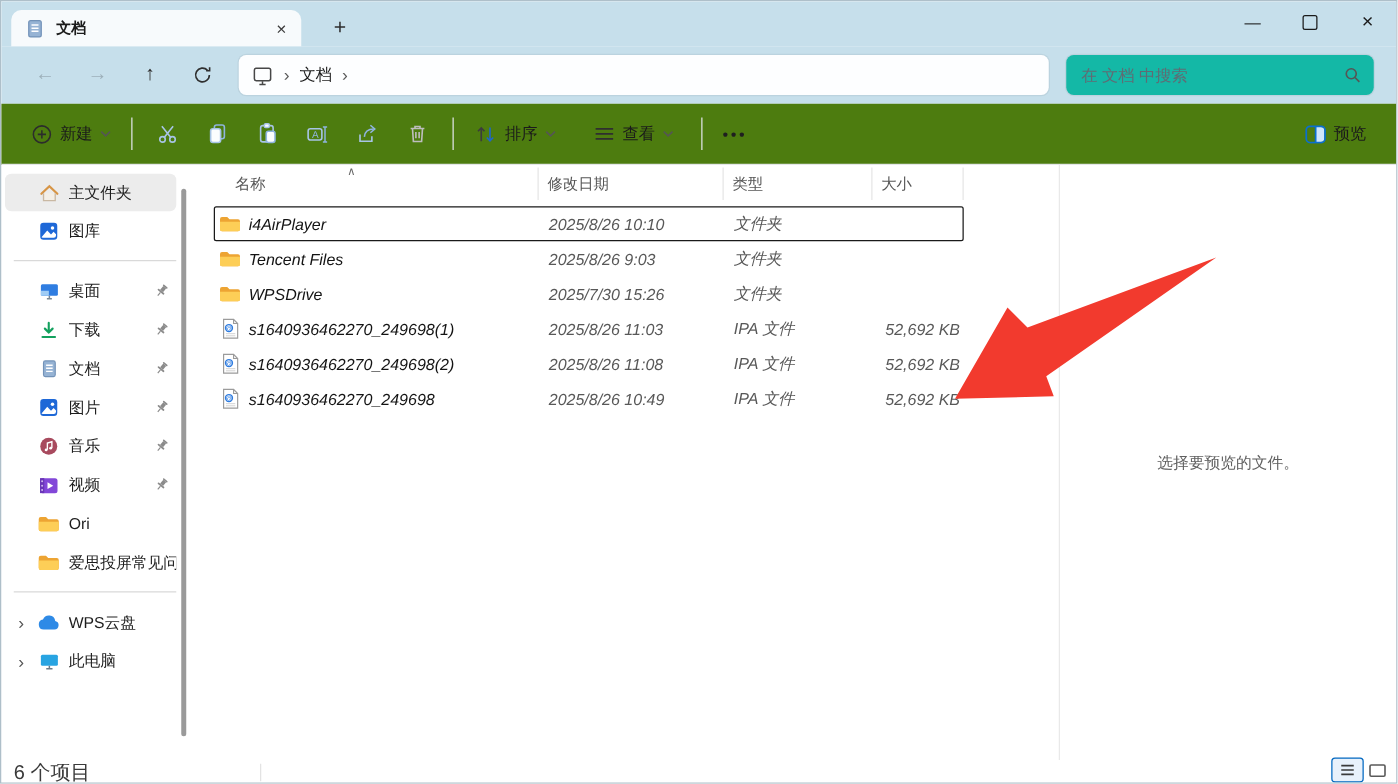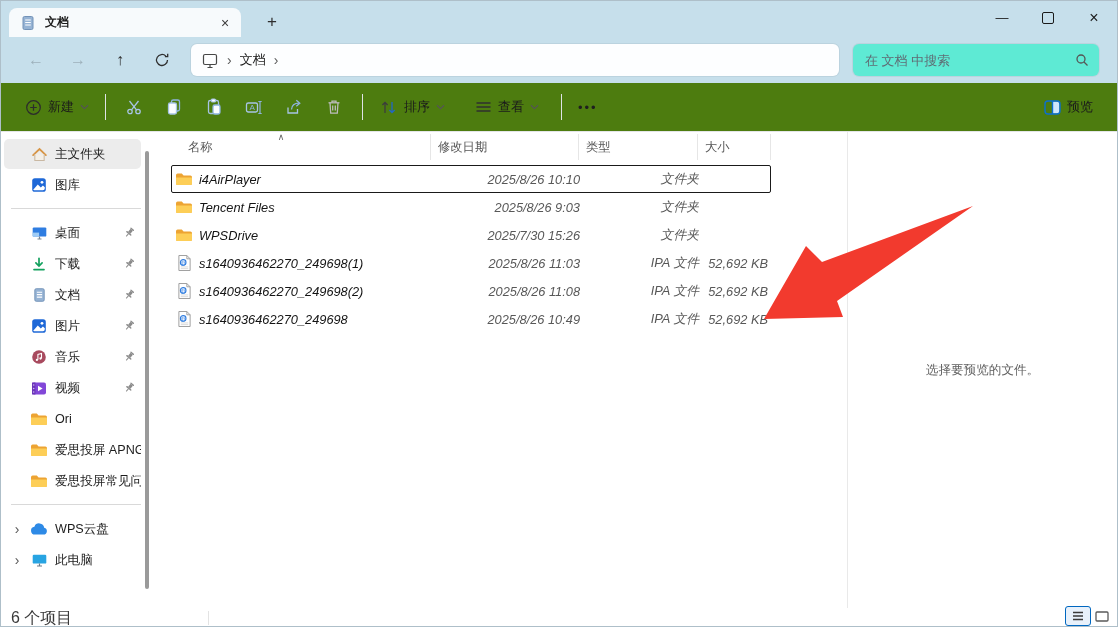--- a/index.html
+++ b/index.html
@@ -19,21 +19,21 @@
   .win-controls{position:absolute;right:0;top:0;display:flex;height:33px;}
   .win-btn{width:46px;display:flex;align-items:center;justify-content:center;color:#1a1a1a;font-size:13px;}
   .max-glyph{width:10px;height:10px;border:1.2px solid #1a1a1a;border-radius:2px;}
   
   .addressbar{height:46px;background:#c6dfeb;display:flex;align-items:center;padding-left:14px;box-sizing:border-box;}
   .nav-btn{width:42px;height:30px;display:flex;align-items:center;justify-content:center;font-size:16px;color:#2f2f2f;border-radius:4px;flex:none;}
   .nav-btn.disabled{color:#9db0ba;}
   .addr-box{width:648px;height:32px;margin-left:8px;background:#fdfeff;border-radius:6px;display:flex;align-items:center;
        padding:0 10px;box-sizing:border-box;gap:8px;font-size:13px;color:#1a1a1a;flex:none;box-shadow:0 0 0 1px rgba(0,0,0,0.05);}
   .crumb-chev{color:#5a5a5a;font-size:14px;}
-  .search-box{width:246px;height:32px;margin-left:14px;background:#5eead4;border-radius:6px;display:flex;align-items:center;
+  .search-box{width:246px;height:32px;margin-left:14px;background:#14b8a6;border-radius:6px;display:flex;align-items:center;
        padding:0 10px;box-sizing:border-box;flex:none;box-shadow:0 0 0 1px rgba(0,0,0,0.05);}
   .search-box input{border:none;outline:none;background:transparent;flex:1;font-family:inherit;font-size:13px;color:#333;}
   .search-box input::placeholder{color:#5f6c74;}
   
   .toolbar{height:49px;background:#4d7c0f;border-bottom:1px solid #e4e6e8;display:flex;align-items:center;
        padding:0 16px;box-sizing:border-box;}
   .tb-btn{display:flex;align-items:center;gap:6px;height:34px;padding:0 8px;border-radius:5px;font-size:13px;color:#1b1b1b;flex:none;}
   .icon-btn{width:40px;justify-content:center;padding:0;}
   .tb-divider{width:1px;height:26px;background:#dfe3e6;margin:0 8px;flex:none;}
   .chev-down{display:inline-block;}
@@ -55,21 +55,21 @@
   .fhead{display:grid;grid-template-columns:260px 148px 119px 73px;height:30px;align-items:center;margin-left:20px;width:600px;
        font-size:12.3px;color:#565656;}
   .fhead .hc{border-right:1px solid #e6e6e6;height:26px;line-height:26px;padding-left:7px;box-sizing:border-box;}
   .fhead .hc:first-child{padding-left:17px;}
   .sort-caret{position:absolute;left:122px;top:0px;width:16px;text-align:center;font-size:9px;color:#666;}
   .frows{margin-top:3px;}
   .frow{display:grid;grid-template-columns:260px 148px 119px 73px;height:28px;align-items:center;margin-left:20px;width:600px;
        font-size:12.8px;box-sizing:border-box;border:1px solid transparent;border-radius:2px;font-style:italic;}
   .frow.selected{border-color:#1a1a1a;}
   .fc-name{display:flex;align-items:center;gap:6px;padding-left:3px;color:#141414;white-space:nowrap;overflow:hidden;}
-  .fc{color:#585858;padding-left:7px;text-align:right;}
+  .fc{color:#585858;padding-left:7px;}
   .fc-size{color:#585858;text-align:right;padding-right:4px;}
   
   .preview{flex:1;border-left:1px solid #e9e9e9;position:relative;}
   .preview-text{position:absolute;top:230px;left:0;right:0;text-align:center;font-size:12.6px;color:#606060;}
   
   .statusbar{height:20px;display:flex;align-items:center;padding-left:10px;font-size:16px;color:#3a3a3a;position:relative;box-sizing:border-box;}
   .sb-count-div{position:absolute;left:207px;top:3px;width:1px;height:14px;background:#e3e3e3;}
   .view-btn{position:absolute;bottom:2px;width:26px;height:20px;display:flex;align-items:center;justify-content:center;
        border-radius:3px;box-sizing:border-box;}
   .view-details{right:26px;border:1px solid #0067c0;background:#e8f1fb;}
@@ -380,30 +380,20 @@
           </div>
           <div class="sb-item">
             <span class="sb-chev"></span>
             <span class="sb-icon">
               <svg width="18" height="14" viewBox="0 0 18 14">
                 <path d="M1 3.2 Q1 1.6 2.6 1.6 h4.2 l1.8 1.8 h6.8 Q17 3.4 17 5 v6.4 q0 1.6 -1.6 1.6 H2.6 Q1 13 1 11.4z" fill="#eda433"></path>
                 <path d="M1 5.4 h16 v6 q0 1.6 -1.6 1.6 H2.6 Q1 13 1 11.4z" fill="#fdce57"></path>
               </svg>
             </span>
             <span class="sb-label">Ori</span>
-          </div>
-          <div class="sb-item">
-            <span class="sb-chev"></span>
-            <span class="sb-icon">
-              <svg width="18" height="14" viewBox="0 0 18 14">
-                <path d="M1 3.2 Q1 1.6 2.6 1.6 h4.2 l1.8 1.8 h6.8 Q17 3.4 17 5 v6.4 q0 1.6 -1.6 1.6 H2.6 Q1 13 1 11.4z" fill="#eda433"></path>
-                <path d="M1 5.4 h16 v6 q0 1.6 -1.6 1.6 H2.6 Q1 13 1 11.4z" fill="#fdce57"></path>
-              </svg>
-            </span>
-            <span class="sb-label">爱思投屏 APNG</span>
           </div>
           <div class="sb-item">
             <span class="sb-chev"></span>
             <span class="sb-icon">
               <svg width="18" height="14" viewBox="0 0 18 14">
                 <path d="M1 3.2 Q1 1.6 2.6 1.6 h4.2 l1.8 1.8 h6.8 Q17 3.4 17 5 v6.4 q0 1.6 -1.6 1.6 H2.6 Q1 13 1 11.4z" fill="#eda433"></path>
                 <path d="M1 5.4 h16 v6 q0 1.6 -1.6 1.6 H2.6 Q1 13 1 11.4z" fill="#fdce57"></path>
               </svg>
             </span>
             <span class="sb-label">爱思投屏常见问</span>

